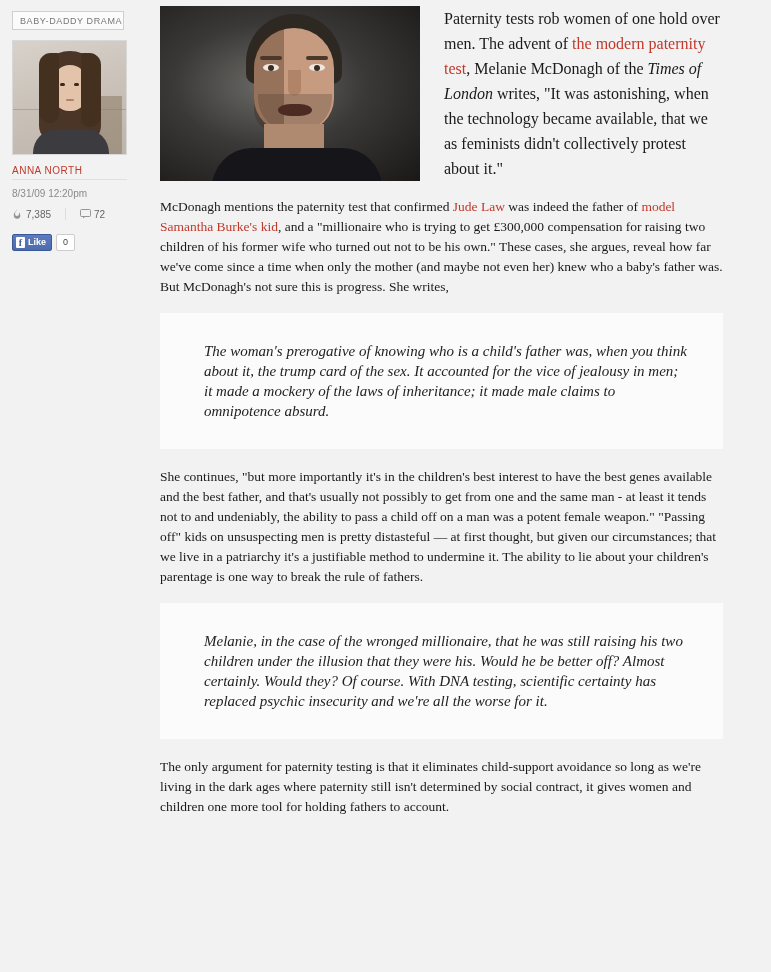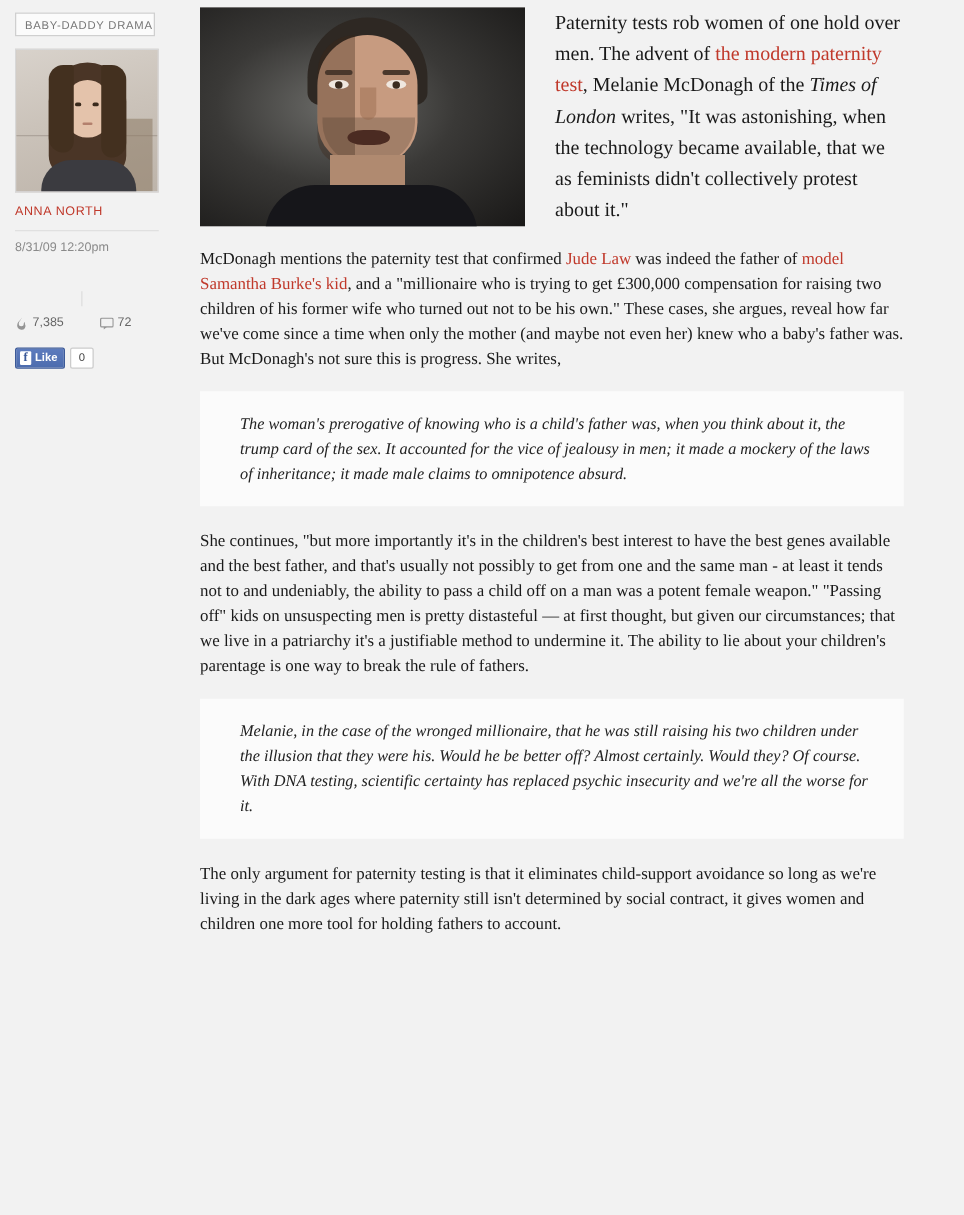--- a/index.html
+++ b/index.html
@@ -93,44 +93,43 @@
     position: absolute; left: 20px; top: 88px; width: 76px; height: 30px;
     background: #3b3b40; border-radius: 24px 24px 0 0;
   }
   .byline {
     margin-top: 10px;
     font-family: "Liberation Sans", sans-serif;
     font-size: 10px;
     letter-spacing: 0.5px;
     color: #c0392b;
     text-transform: uppercase;
-    padding-bottom: 9px;
+    padding-bottom: 3px;
     border-bottom: 1px solid #e0e0e0;
     width: 115px;
   }
   .timestamp {
     margin-top: 8px;
     font-family: "Liberation Sans", sans-serif;
     font-size: 10px;
     color: #8a8a8a;
   }
   .stats {
     margin-top: 9px;
     display: flex;
     align-items: center;
     gap: 14px;
     font-family: "Liberation Sans", sans-serif;
     font-size: 10px;
     color: #666;
   }
   .stat {
     display: flex;
-    align-items: flex-end;
+    align-items: flex-start;
     gap: 4px;
-    margin-top: 40px;
   }
   .ico-views, .ico-comments {
     display: inline-block;
     width: 10px;
     height: 10px;
     opacity: .75;
   }
   .stats-sep {
     width: 1px; height: 12px; background: #ddd;
   }
@@ -275,23 +274,23 @@
     margin: 0 0 16px 0;
   }
   .pullquote {
     background: #fbfbfb;
     border-left: 0;
     padding: 16px 22px 16px 32px;
     margin: 0 0 18px 0;
   }
   .pullquote p {
     font-style: italic;
-    font-size: 13px;
+    font-size: 15px;
     line-height: 20px;
-    margin: 0;
+    margin: 12px;
     color: #222;
   }
   a, .lnk {
     color: #c0392b;
     text-decoration: none;
   }
   .src-line {
     font-size: 13.5px;
     line-height: 20px;
     margin: 0;

